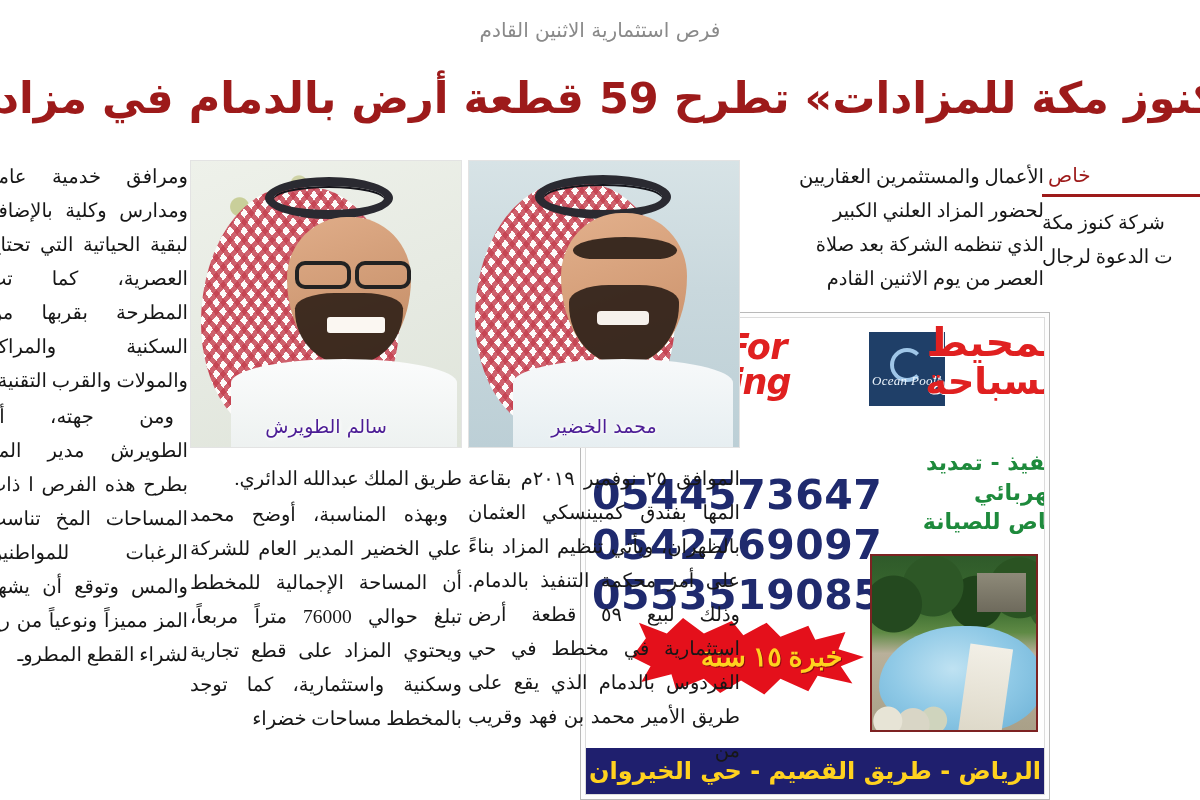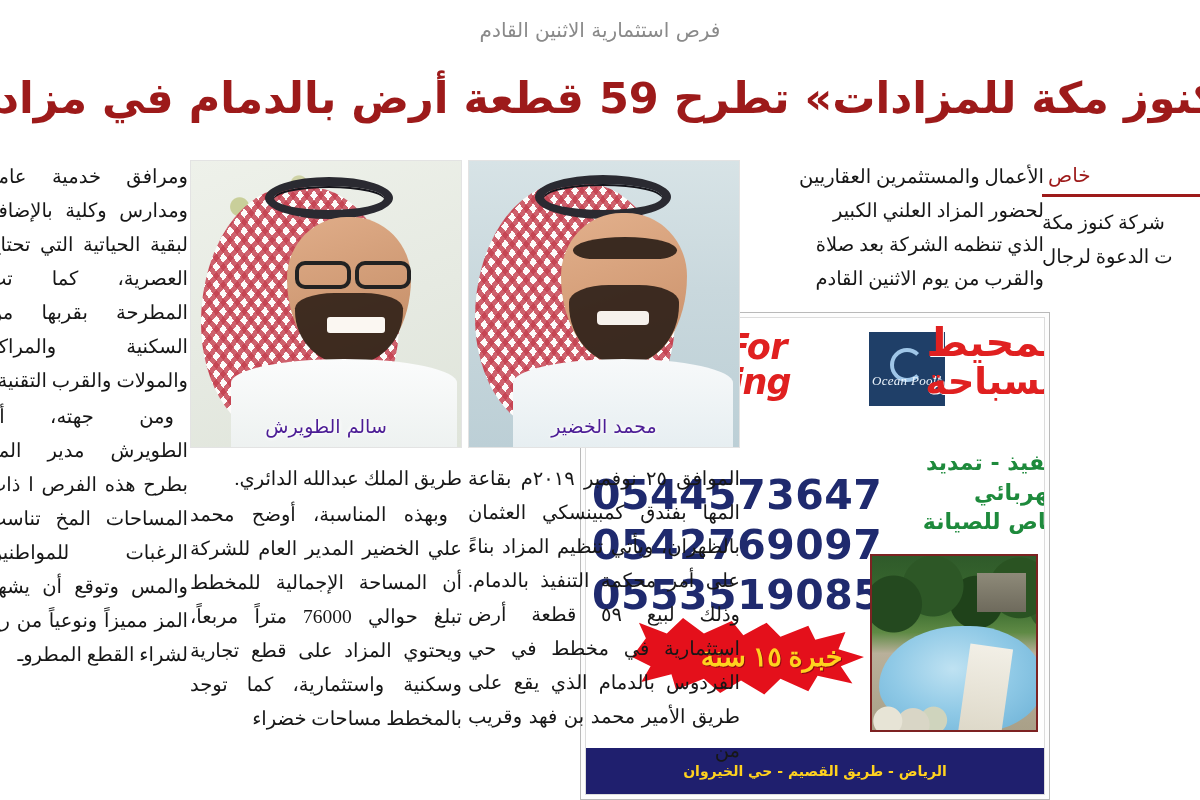--- a/index.html
+++ b/index.html
@@ -176,21 +176,21 @@
   .pool .shrubs{ position:absolute; left:0; bottom:0; width:48%; height:26%;
     background:radial-gradient(circle at 20% 80%, #e7e4d6 0 14px, transparent 15px),
                radial-gradient(circle at 52% 88%, #d9d6c6 0 16px, transparent 17px),
                radial-gradient(circle at 78% 78%, #cfd4bd 0 13px, transparent 14px); }
 
   .ad-footer{
     position:absolute; left:0; right:0; bottom:0; height:46px;
     background:#1f1f6e; display:flex; align-items:center; justify-content:center;
   }
   .ad-footer span{
-    font-family:"DejaVu Sans", sans-serif; font-weight:700; font-size:14px;
+    font-family:"DejaVu Sans", sans-serif; font-weight:700; font-size:24px;
     color:#ffd21f; white-space:nowrap; letter-spacing:.5px;
   }
 </style>
 </head>
 <body>
 
 <div class="kicker">فرص استثمارية الاثنين القادم</div>
 <div class="headline">«كنوز مكة للمزادات» تطرح 59 قطعة أرض بالدمام في مزاد علني</div>
 
 <div class="sheet">
@@ -200,21 +200,21 @@
     <div class="rule-red"></div>
     <div class="lede">شركة كنوز مكة</div>
     <div class="lede">ت الدعوة لرجال</div>
   </div>
 
   <div class="col col-txt" id="col-ad">
     <div style="text-align:right;">
       <div>الأعمال والمستثمرين العقاريين</div>
       <div>لحضور المزاد العلني الكبير</div>
       <div>الذي تنظمه الشركة بعد صلاة</div>
-      <div>والقرب من يوم الاثنين القادم</div>
+      <div>العصر من يوم الاثنين القادم</div>
     </div>
 
     <div class="ad">
       <div class="ad-inner">
 
         <div class="ad-en">
           <div>Ocean For</div>
           <div class="l2">Swimming Pools</div>
         </div>
 

